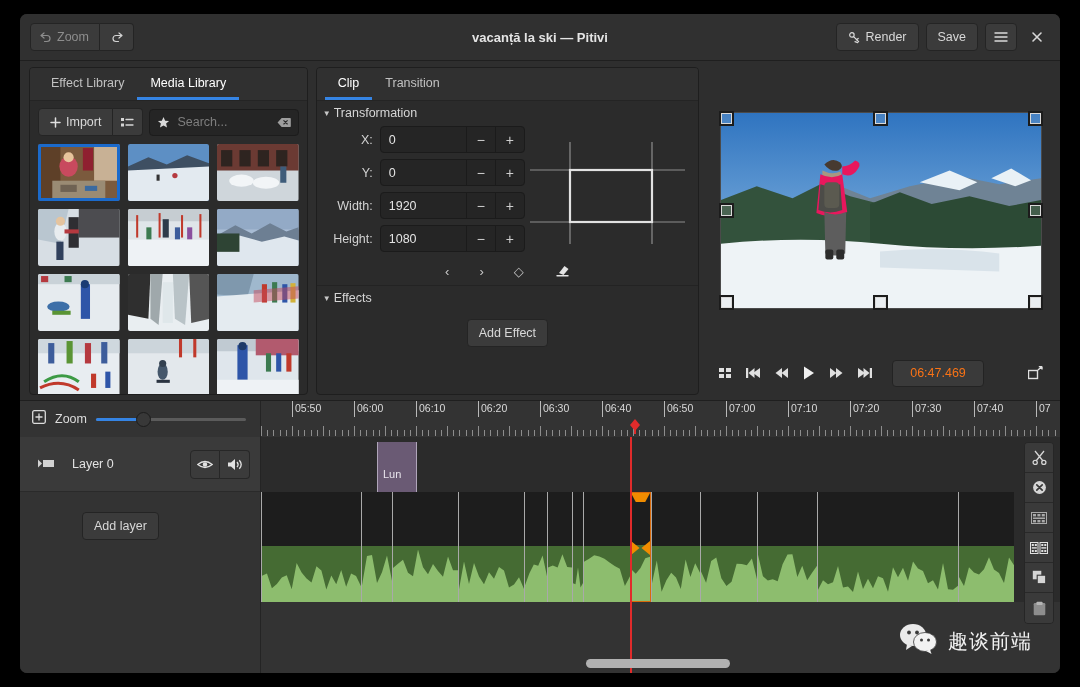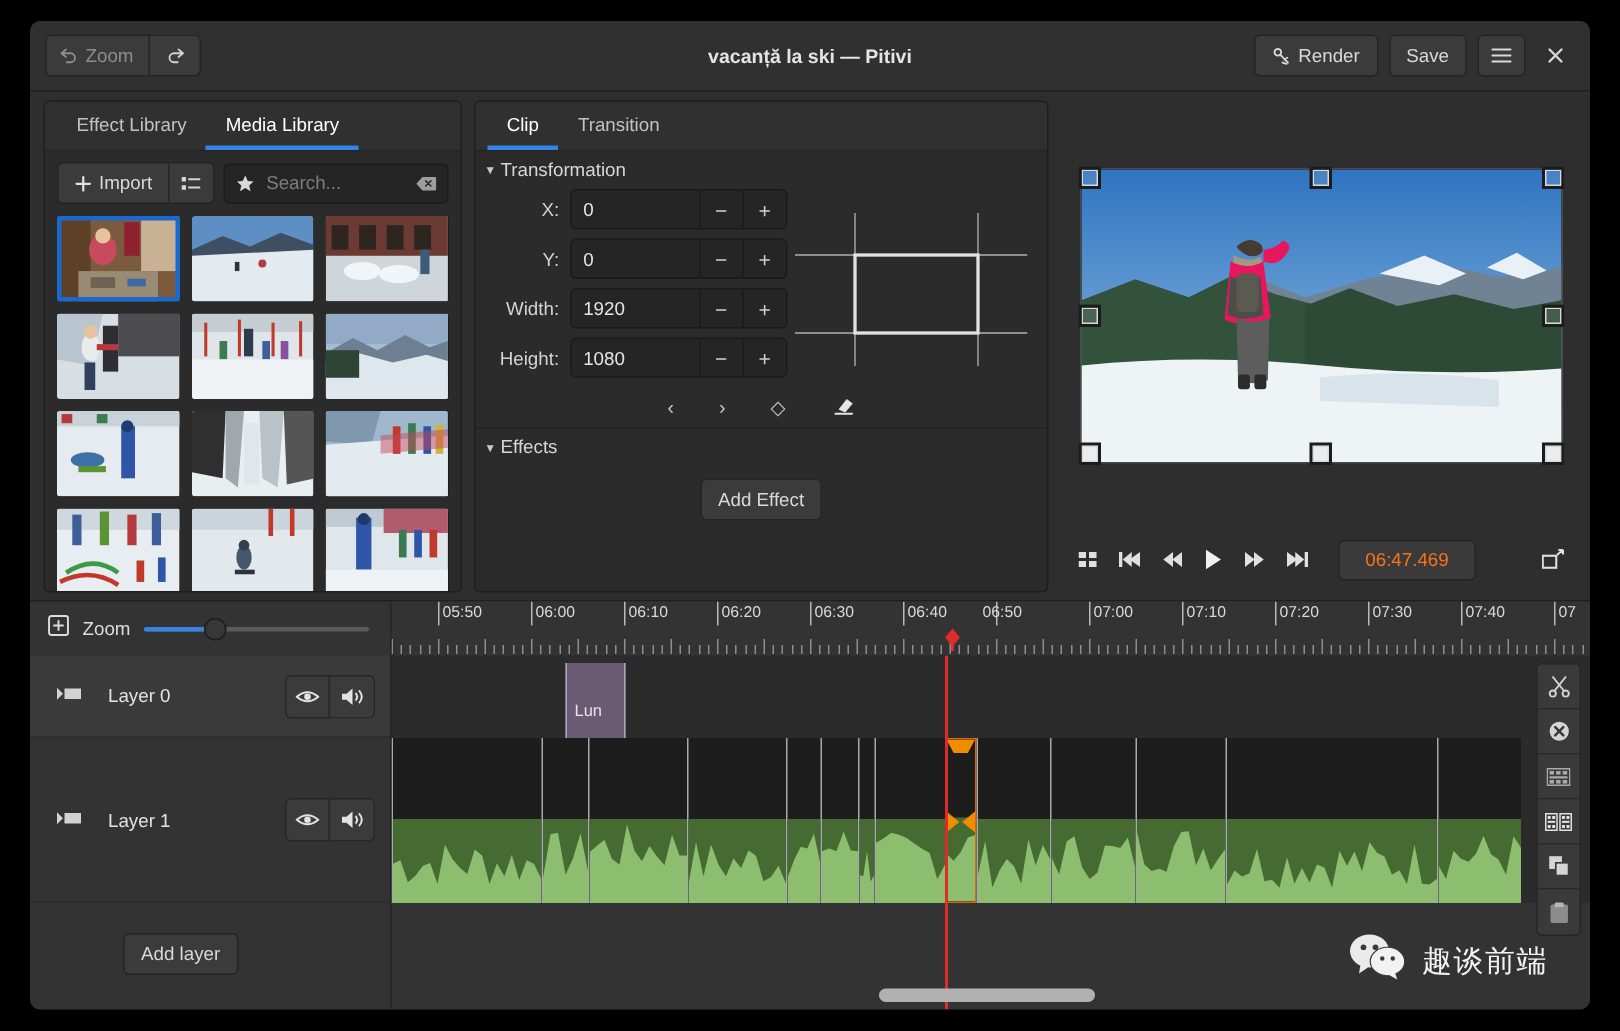--- a/index.html
+++ b/index.html
@@ -742,21 +742,21 @@
           <div class="rlabel" style="left:93px">06:00</div>
         <div class="rtick" style="left:155px"></div>
           <div class="rlabel" style="left:155px">06:10</div>
         <div class="rtick" style="left:217px"></div>
           <div class="rlabel" style="left:217px">06:20</div>
         <div class="rtick" style="left:279px"></div>
           <div class="rlabel" style="left:279px">06:30</div>
         <div class="rtick" style="left:341px"></div>
           <div class="rlabel" style="left:341px">06:40</div>
         <div class="rtick" style="left:403px"></div>
-          <div class="rlabel" style="left:391px">06:50</div>
+          <div class="rlabel" style="left:403px">06:50</div>
         <div class="rtick" style="left:465px"></div>
           <div class="rlabel" style="left:465px">07:00</div>
         <div class="rtick" style="left:527px"></div>
           <div class="rlabel" style="left:527px">07:10</div>
         <div class="rtick" style="left:589px"></div>
           <div class="rlabel" style="left:589px">07:20</div>
         <div class="rtick" style="left:651px"></div>
           <div class="rlabel" style="left:651px">07:30</div>
         <div class="rtick" style="left:713px"></div>
           <div class="rlabel" style="left:713px">07:40</div>
@@ -921,44 +921,20 @@
             </div>
             <div class="lb">
               <svg width="16" height="13" viewBox="0 0 16 13">
                 <path d="M1 4.5 H4 L8 1 V12 L4 8.5 H1 Z" fill="#e2e2e2"></path>
                 <path d="M10 4 q2.2 2.5 0 5" stroke="#e2e2e2" stroke-width="1.3" fill="none"></path>
                 <path d="M12.3 2.3 q3.8 4.2 0 8.4" stroke="#e2e2e2" stroke-width="1.3" fill="none"></path>
               </svg>
             </div>
           </div>
         </div>
-        <div class="lhead alt" style="height:110px">
-          <span>
-            <svg width="17" height="11" viewBox="0 0 17 11">
-              <path d="M0 1.5 L0 9.5 L4 5.5 Z" fill="#d2d2d2"></path>
-              <rect x="5" y="2" width="11" height="7" fill="#d2d2d2"></rect>
-            </svg>
-          </span>
-          <span class="lname">Layer 1</span>
-          <div class="lh-btns">
-            <div class="lb">
-              <svg width="16" height="11" viewBox="0 0 16 11">
-                <path d="M0.8 5.5 q7.2 -6 14.4 0 q-7.2 6 -14.4 0 Z" fill="none" stroke="#e2e2e2" stroke-width="1.3"></path>
-                <circle cx="8" cy="5.5" r="2.2" fill="#e2e2e2"></circle>
-              </svg>
-            </div>
-            <div class="lb">
-              <svg width="16" height="13" viewBox="0 0 16 13">
-                <path d="M1 4.5 H4 L8 1 V12 L4 8.5 H1 Z" fill="#e2e2e2"></path>
-                <path d="M10 4 q2.2 2.5 0 5" stroke="#e2e2e2" stroke-width="1.3" fill="none"></path>
-                <path d="M12.3 2.3 q3.8 4.2 0 8.4" stroke="#e2e2e2" stroke-width="1.3" fill="none"></path>
-              </svg>
-            </div>
-          </div>
-        </div>
         <div class="addlayer-wrap">
           <div class="btn" style="display:inline-flex">
             <span>Add layer</span>
           </div>
         </div>
       </div>
 
       <div class="tracks">
         <div class="track-row t0">
           <div class="clip-lun">

